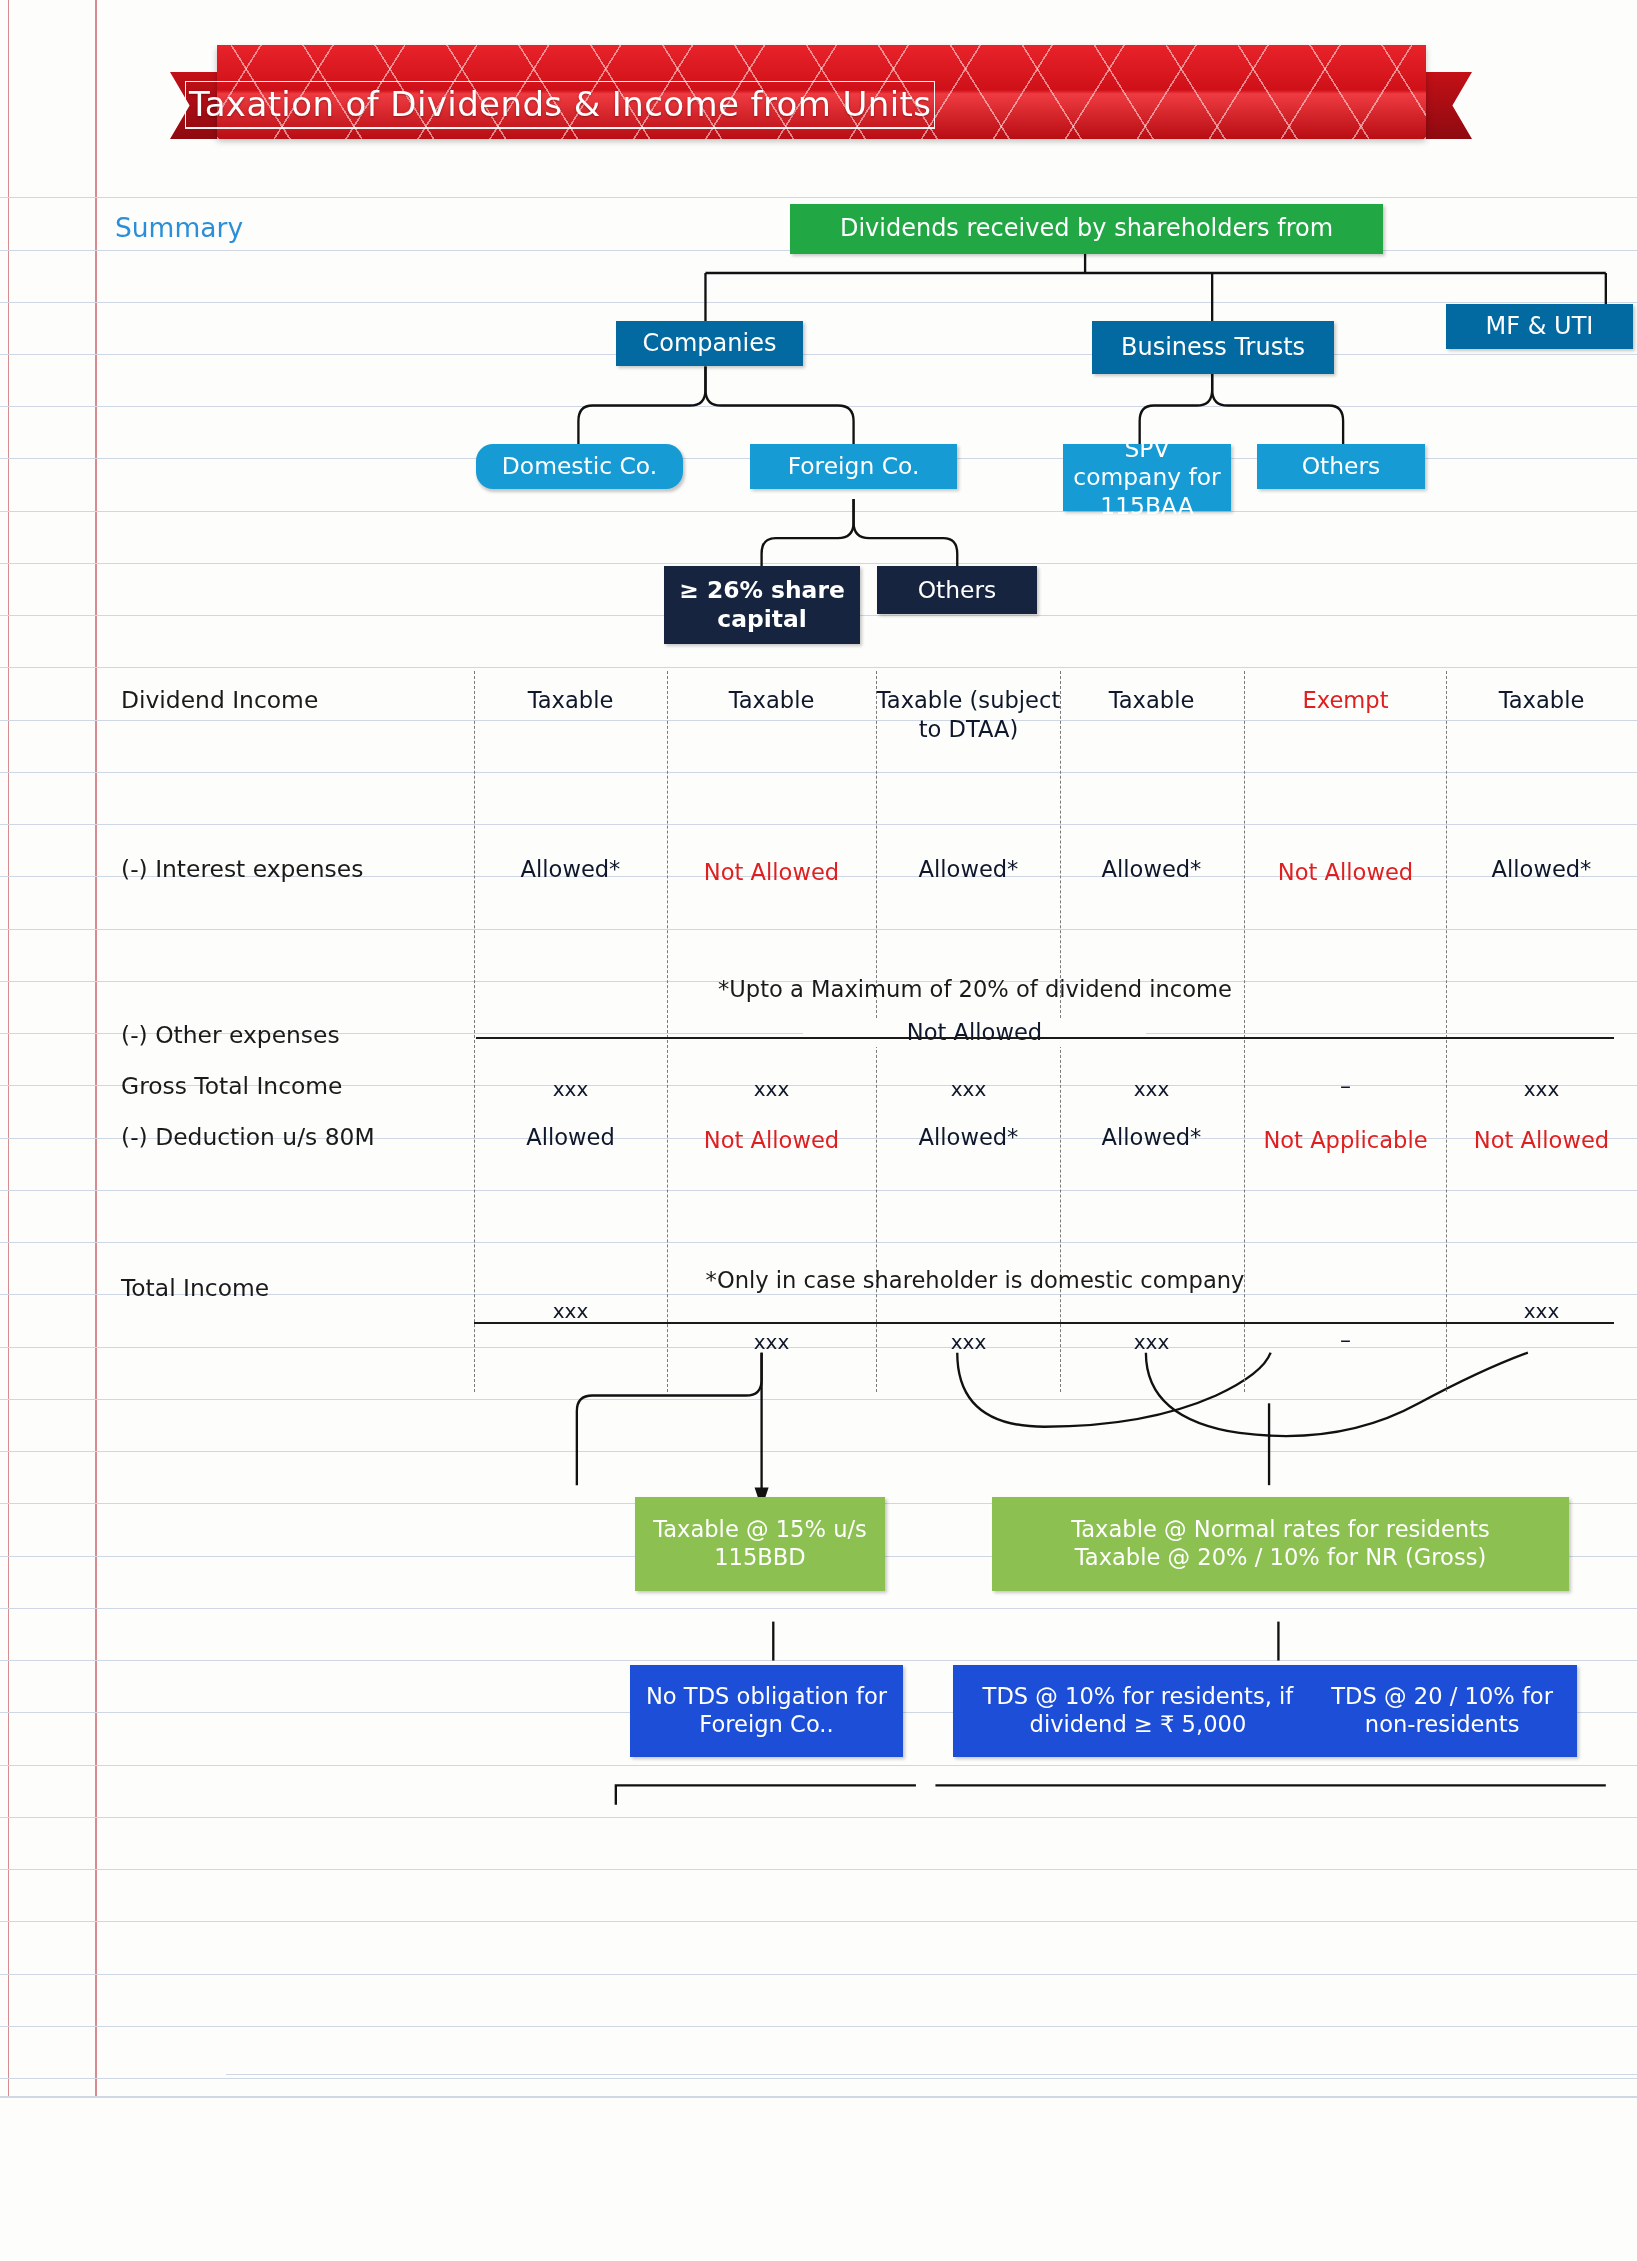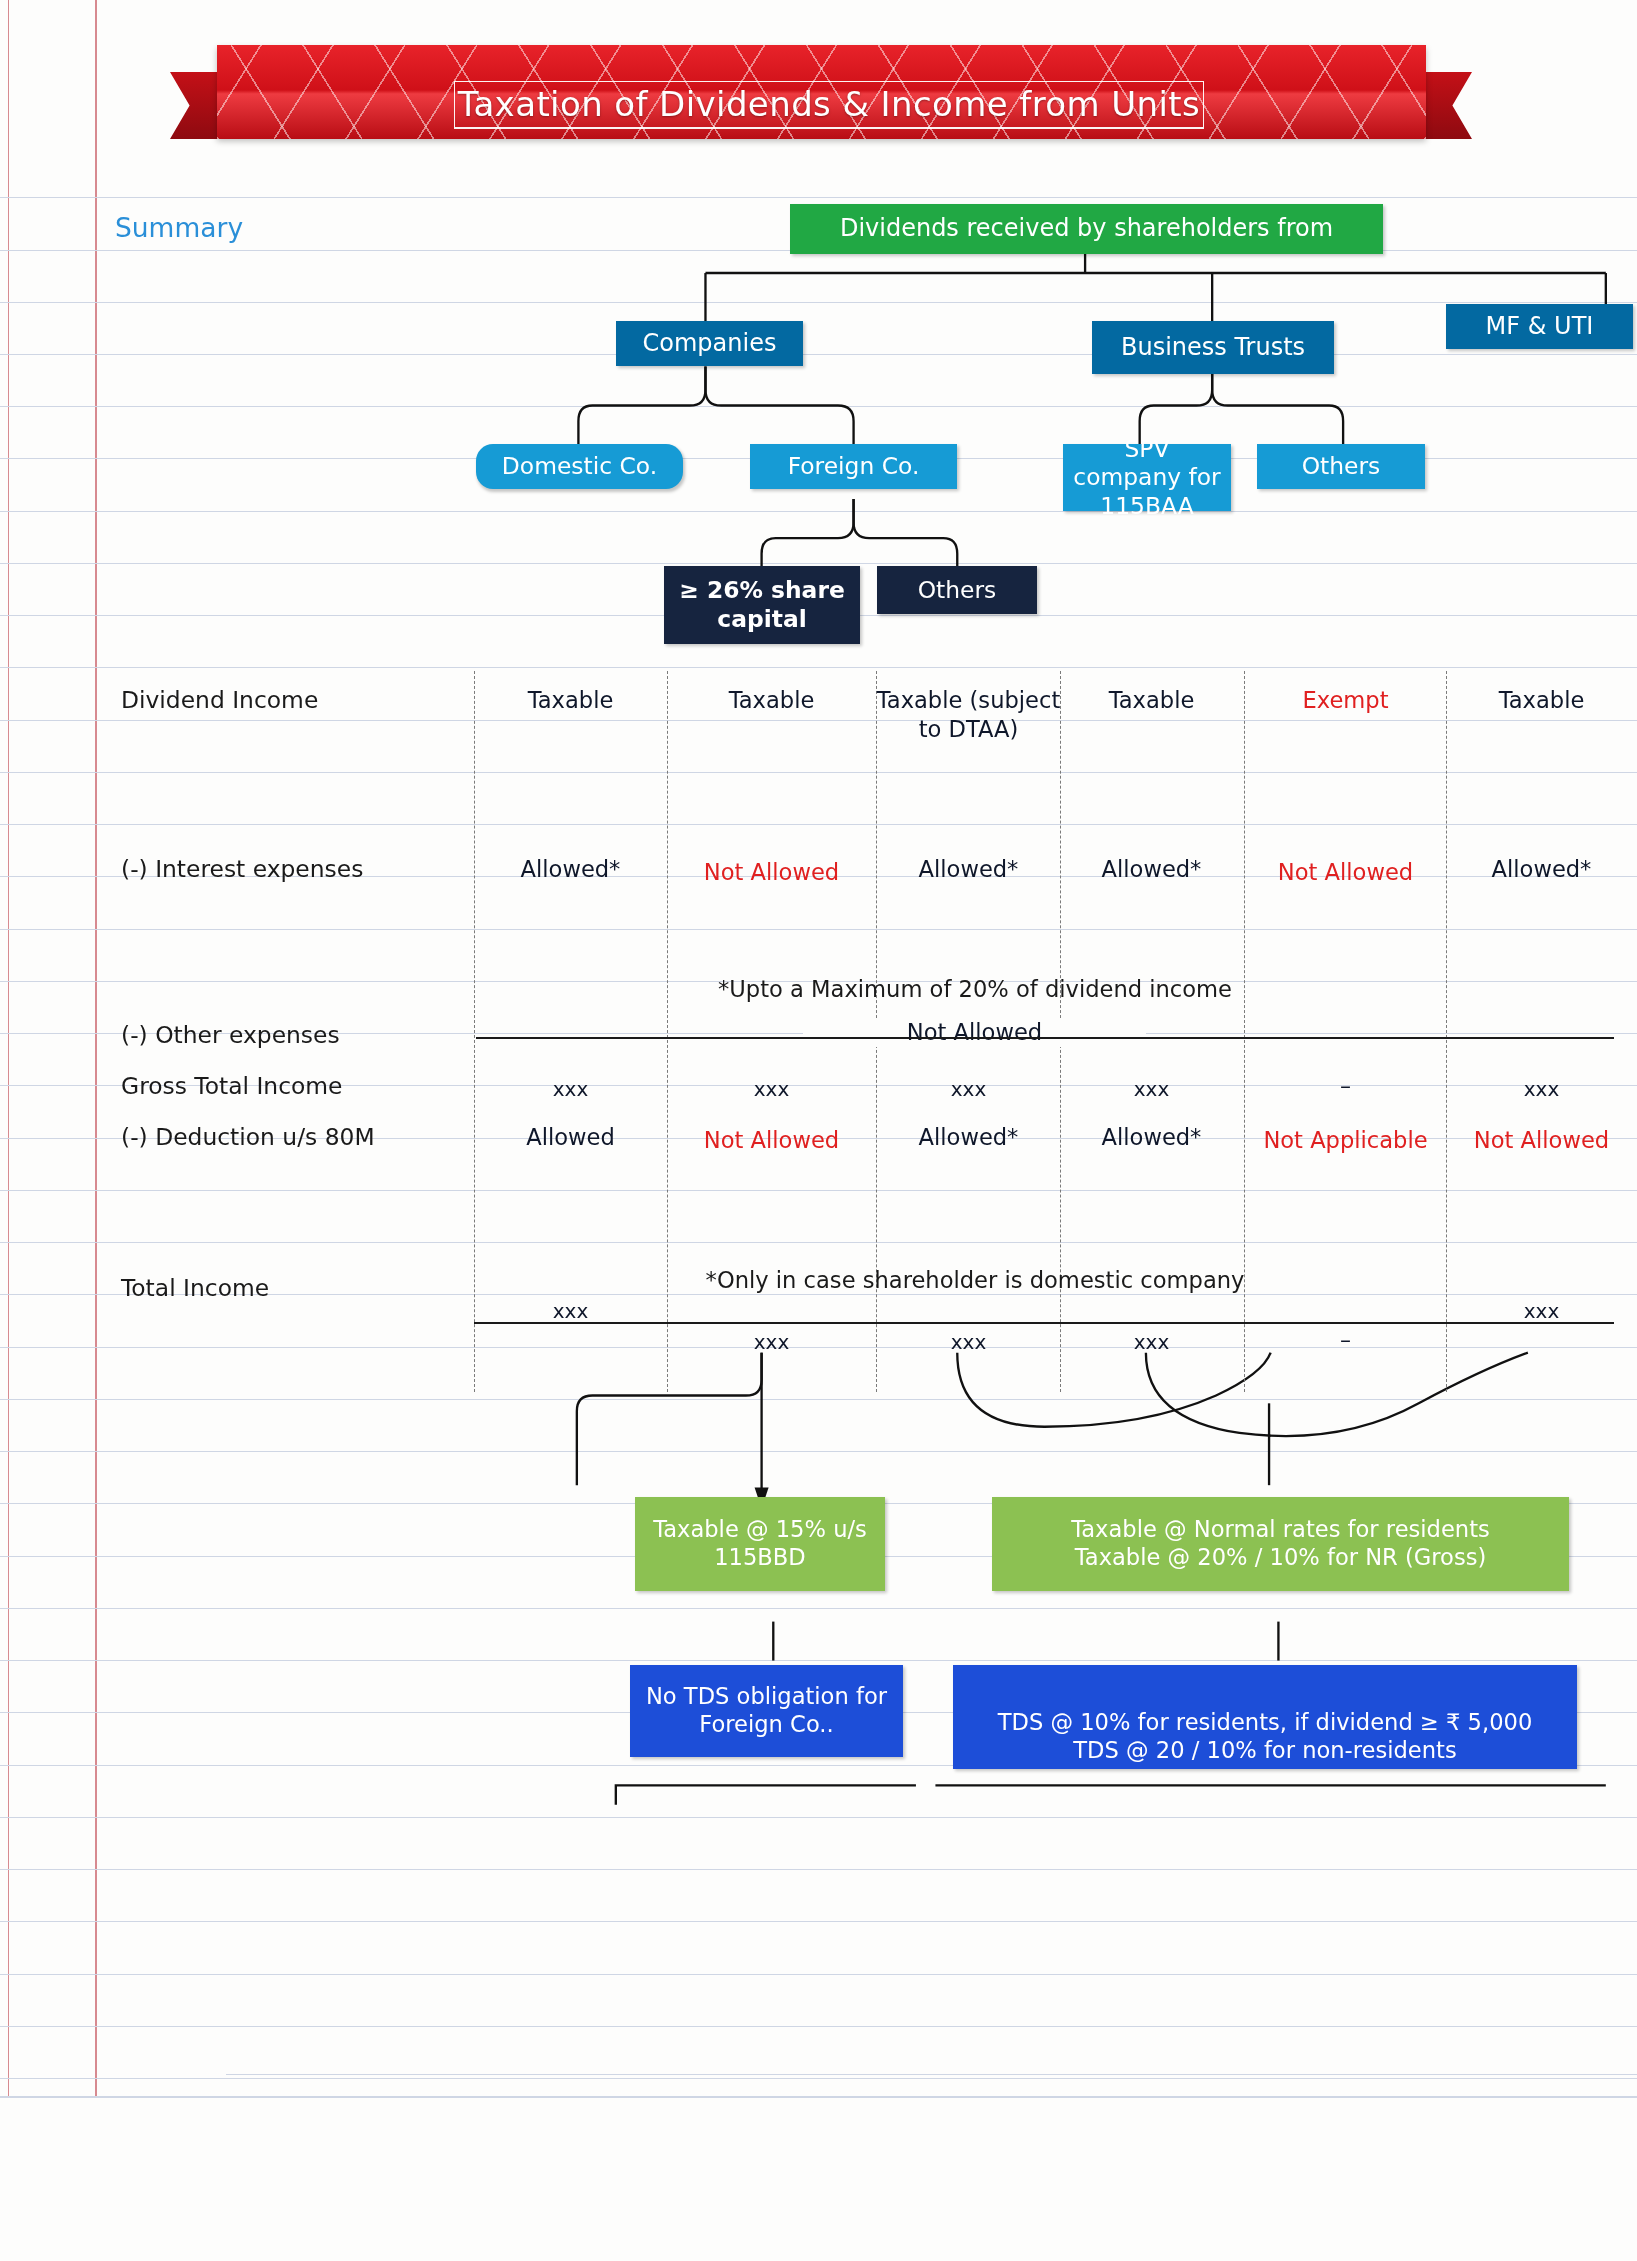--- a/index.html
+++ b/index.html
@@ -49,21 +49,21 @@
     clip-path:polygon(0 0,100% 0,72% 50%,100% 100%,0 100%);
   }
   .ribbon-hatch{
     position:absolute;left:47px;top:14px;width:1209px;height:94px;
     background:
       repeating-linear-gradient(58deg, rgba(255,255,255,.55) 0 1.6px, rgba(255,255,255,0) 1.6px 61px),
       repeating-linear-gradient(-58deg, rgba(255,255,255,.55) 0 1.6px, rgba(255,255,255,0) 1.6px 61px);
     opacity:.9;
   }
   #banner .title{
-    position:absolute;left:8px;top:53px;width:1302px;text-align:center;
+    position:absolute;left:15px;top:53px;width:1302px;
     color:#ffffff;font-size:34px;letter-spacing:0.4px;
     text-shadow:0 1.6px 2.3px rgba(0,0,0,.35);
     font-family:"DejaVu Sans", sans-serif;
   }
   #banner .title span{
     border:1.6px solid rgba(255,255,255,.95);
     padding:1.6px 3.1px 3.1px 3.1px;
     border-bottom-width:2.3px;
   }
 
@@ -264,17 +264,17 @@
 
 <div class="box olive" style="left:635px;top:1497px;width:250px;height:94px;font-size:22.6px;">Taxable @ 15% u/s 115BBD</div>
 
 <div class="box olive" style="left:992px;top:1497px;width:577px;height:94px;font-size:22.6px;flex-direction:column;justify-content:center;">
   <div>Taxable @ Normal rates for residents</div>
   <div>Taxable @ 20% / 10% for NR (Gross)</div>
 </div>
 
 <div class="box teal" style="left:630px;top:1665px;width:273px;height:92px;font-size:22.6px;">No TDS obligation for Foreign Co..</div>
 
-<div class="box teal" style="left:953px;top:1665px;width:624px;height:104px;font-size:22.6px;flex-direction:column;justify-content:flex-end;">
+<div class="box teal" style="left:953px;top:1665px;width:624px;height:92px;font-size:22.6px;flex-direction:row;justify-content:flex-start;">
   <div>TDS @ 10% for residents, if dividend ≥ ₹ 5,000</div>
   <div>TDS @ 20 / 10% for non-residents</div>
 </div>
 
 
 </body></html>

